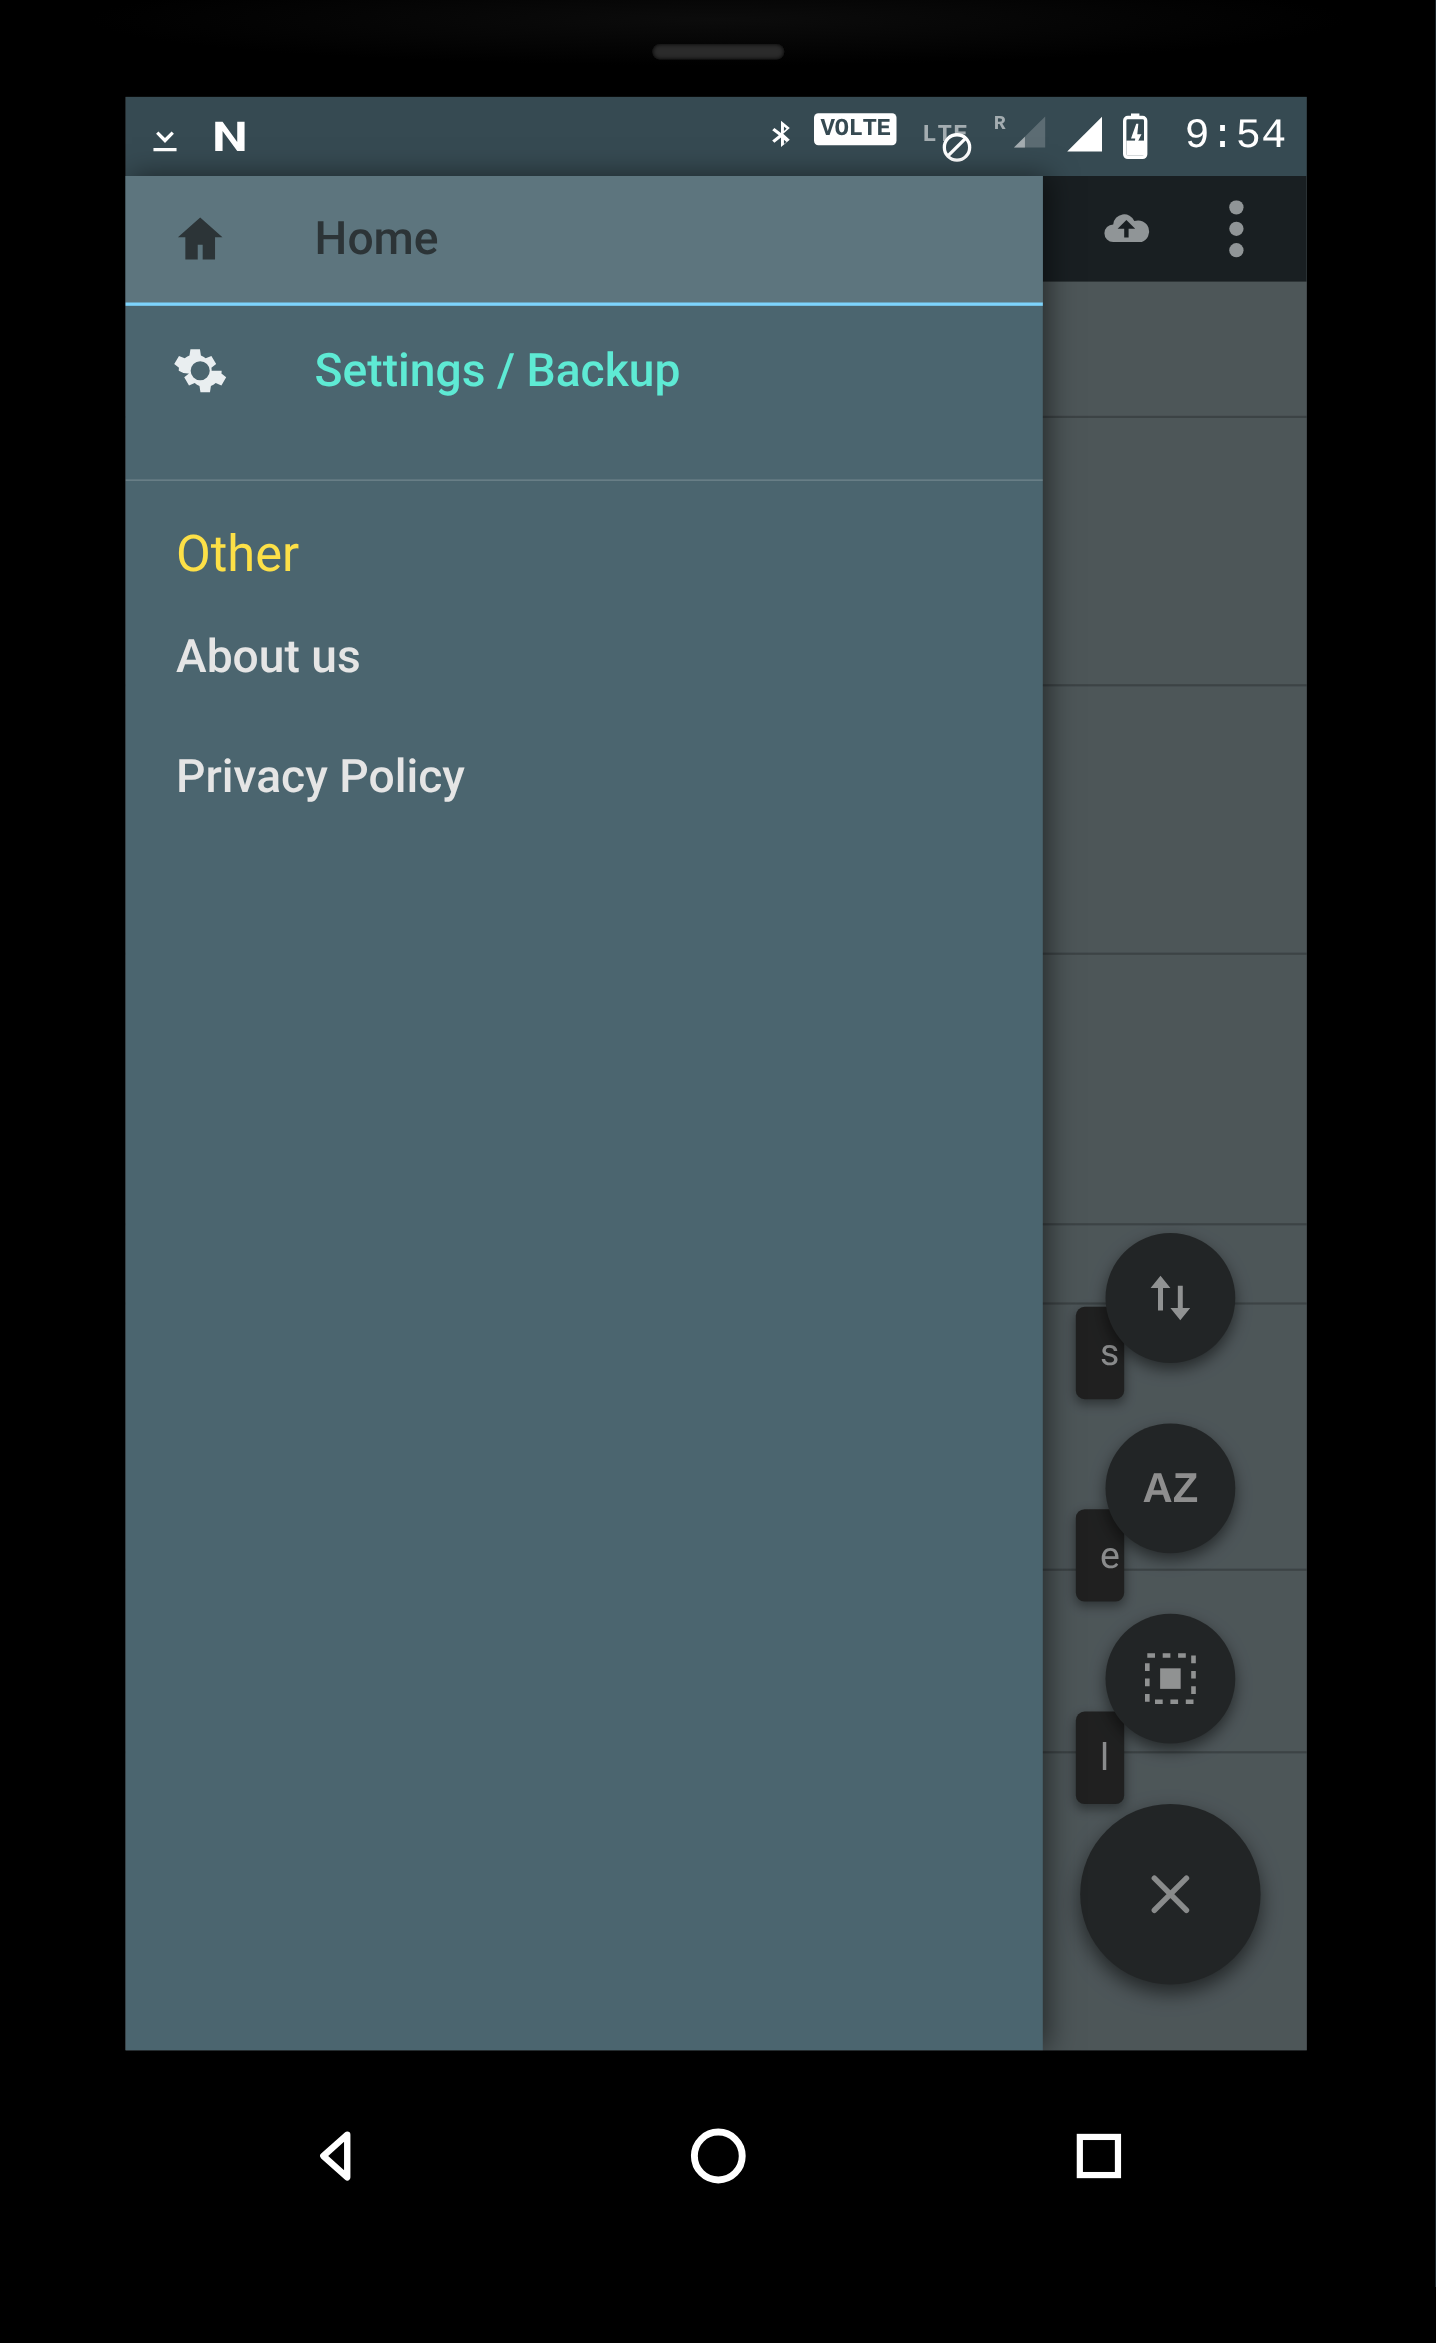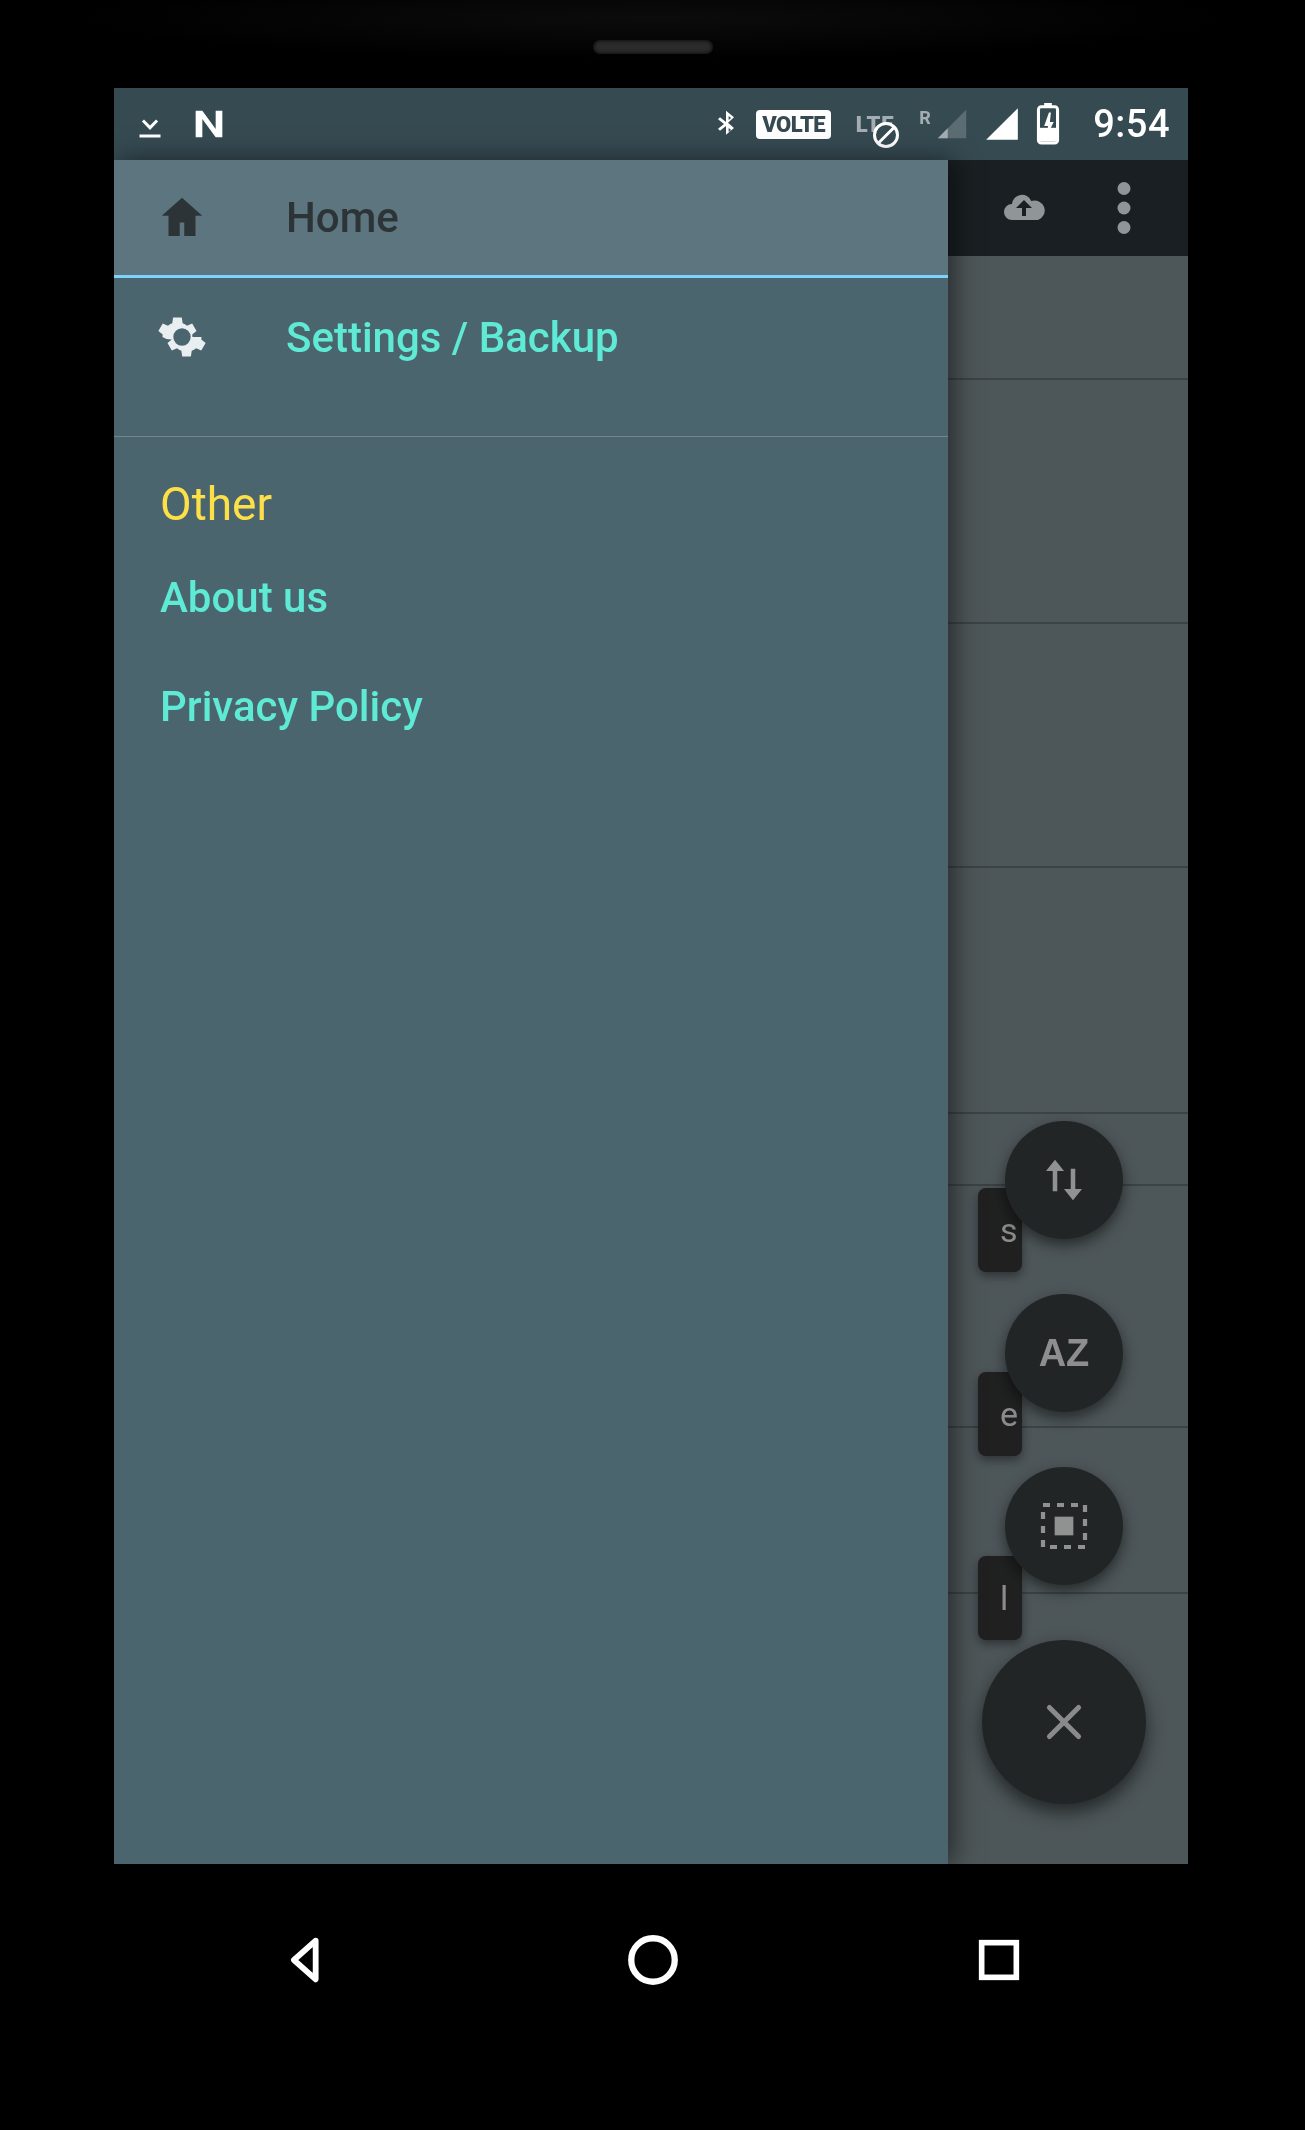--- a/index.html
+++ b/index.html
@@ -52,21 +52,21 @@
     background: #364a52;
     color: #fff;
     display: flex;
     align-items: center;
     padding: 0 18px;
     font-size: 34px;
     font-weight: 500;
     letter-spacing: .5px;
   }
   .status-left { display: flex; align-items: center; gap: 18px; }
-  .status-right { margin-left: auto; display: flex; align-items: center; gap: 14px; }
+  .status-right { margin-left: auto; display: flex; align-items: flex-start; gap: 14px; font-family: Liberation Mono, monospace; }
   .status-right .clock { margin-left: 18px; font-size: 38px; }
   .volte {
     background: #fff; color: #364a52;
     font-weight: 900; font-size: 22px;
     padding: 2px 6px; border-radius: 4px;
     letter-spacing: -0.5px;
   }
   .lte-group { position: relative; width: 60px; height: 40px; display:flex; align-items:center; justify-content:center; }
   .lte-text { font-size: 22px; font-weight: 900; letter-spacing: 1px; opacity:.55; }
   .lte-crossed {
@@ -211,21 +211,21 @@
     margin-top: 40px;
     margin-bottom: 8px;
   }
   .drawer-section-label {
     padding: 32px 46px 12px;
     color: #fde047;
     font-size: 46px;
   }
   .drawer-link {
     padding: 30px 46px;
-    color: #5eead4;
+    color: #e5e5e5;
     font-size: 42px;
     font-weight: 500;
   }
 
   
   .navbar {
     position: absolute;
     left: 0; right: 0;
     top: 1900px;
     height: 120px;

